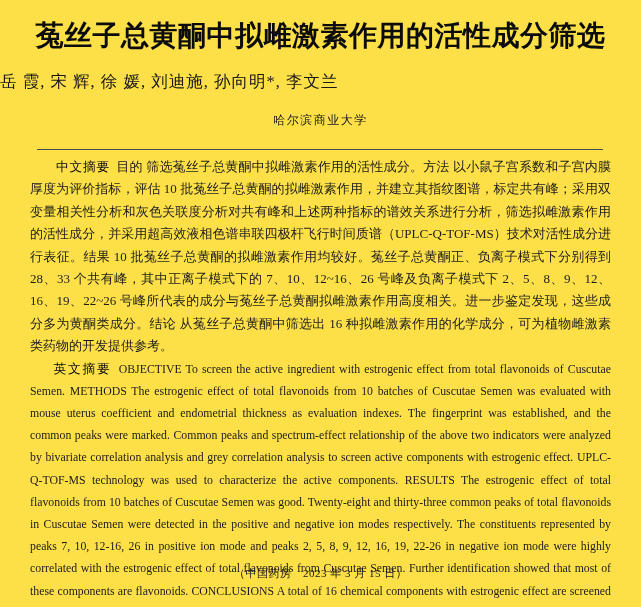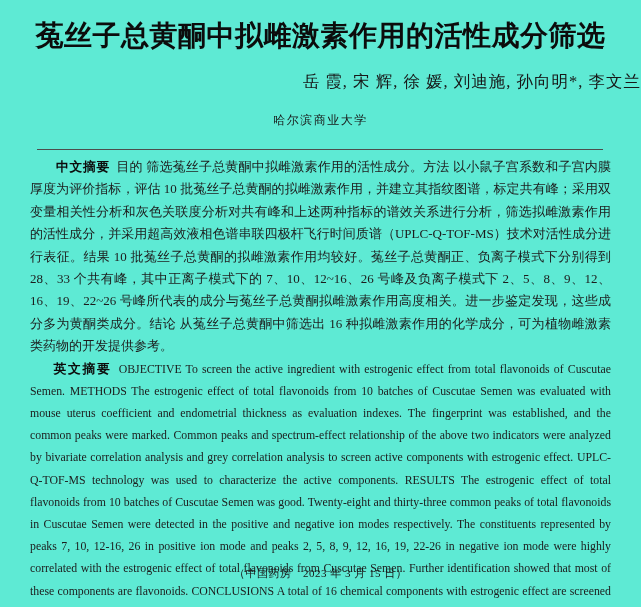--- a/index.html
+++ b/index.html
@@ -4,40 +4,40 @@
 <style>
   html, body {
     margin: 0;
     padding: 0;
     background: #ffffff;
   }
   .page {
     position: relative;
     width: 641px;
     height: 607px;
-    background: #5eead4;
+    background: #fde047;
     color: #1c1c1c;
     overflow: hidden;
     font-family: "Liberation Serif", serif;
   }
   .title {
     margin: 0;
     padding: 18px 20px 0 20px;
     text-align: center;
     font-family: "Liberation Sans", sans-serif;
     font-weight: 700;
     font-size: 28px;
     line-height: 36px;
     letter-spacing: 0.5px;
     color: #0c0c0c;
     white-space: nowrap;
   }
   .authors {
     margin-top: 17px;
-    text-align: right;
+    text-align: left;
     font-size: 16.5px;
     line-height: 21px;
     letter-spacing: 1px;
     color: #171717;
   }
   .affiliation {
     margin-top: 18px;
     text-align: center;
     font-size: 12px;
     line-height: 20px;
@@ -59,21 +59,21 @@
   .abstract.cn {
     font-size: 13px;
     line-height: 22.4px;
   }
   .abstract.en {
     margin-top: 0;
     font-size: 11.8px;
     line-height: 22.2px;
   }
   .abs-label {
-    font-weight: 700;
+    font-weight: 400;
     font-family: "Liberation Sans", sans-serif;
     font-size: 12.8px;
     letter-spacing: 0.5px;
     color: #0c0c0c;
     margin-right: 3px;
   }
   .footer {
     position: absolute;
     left: 0;
     right: 0;

